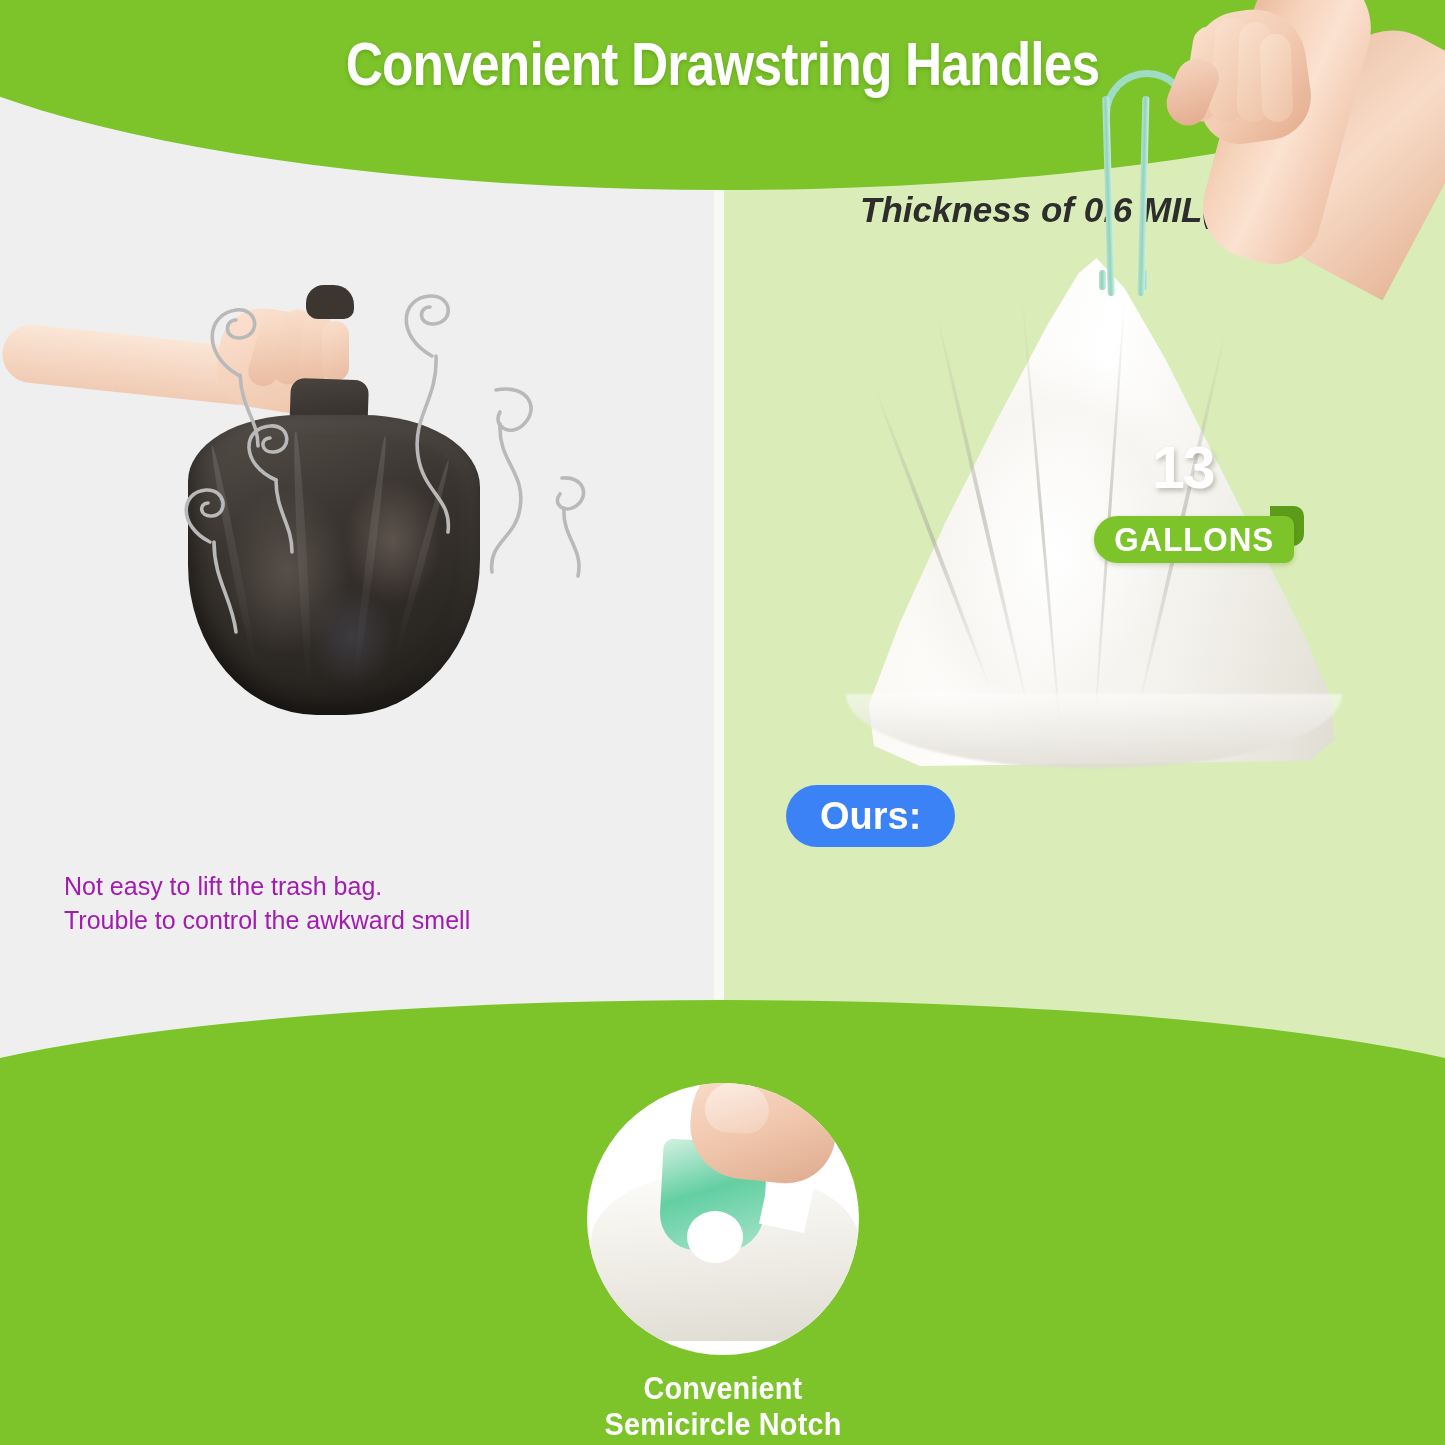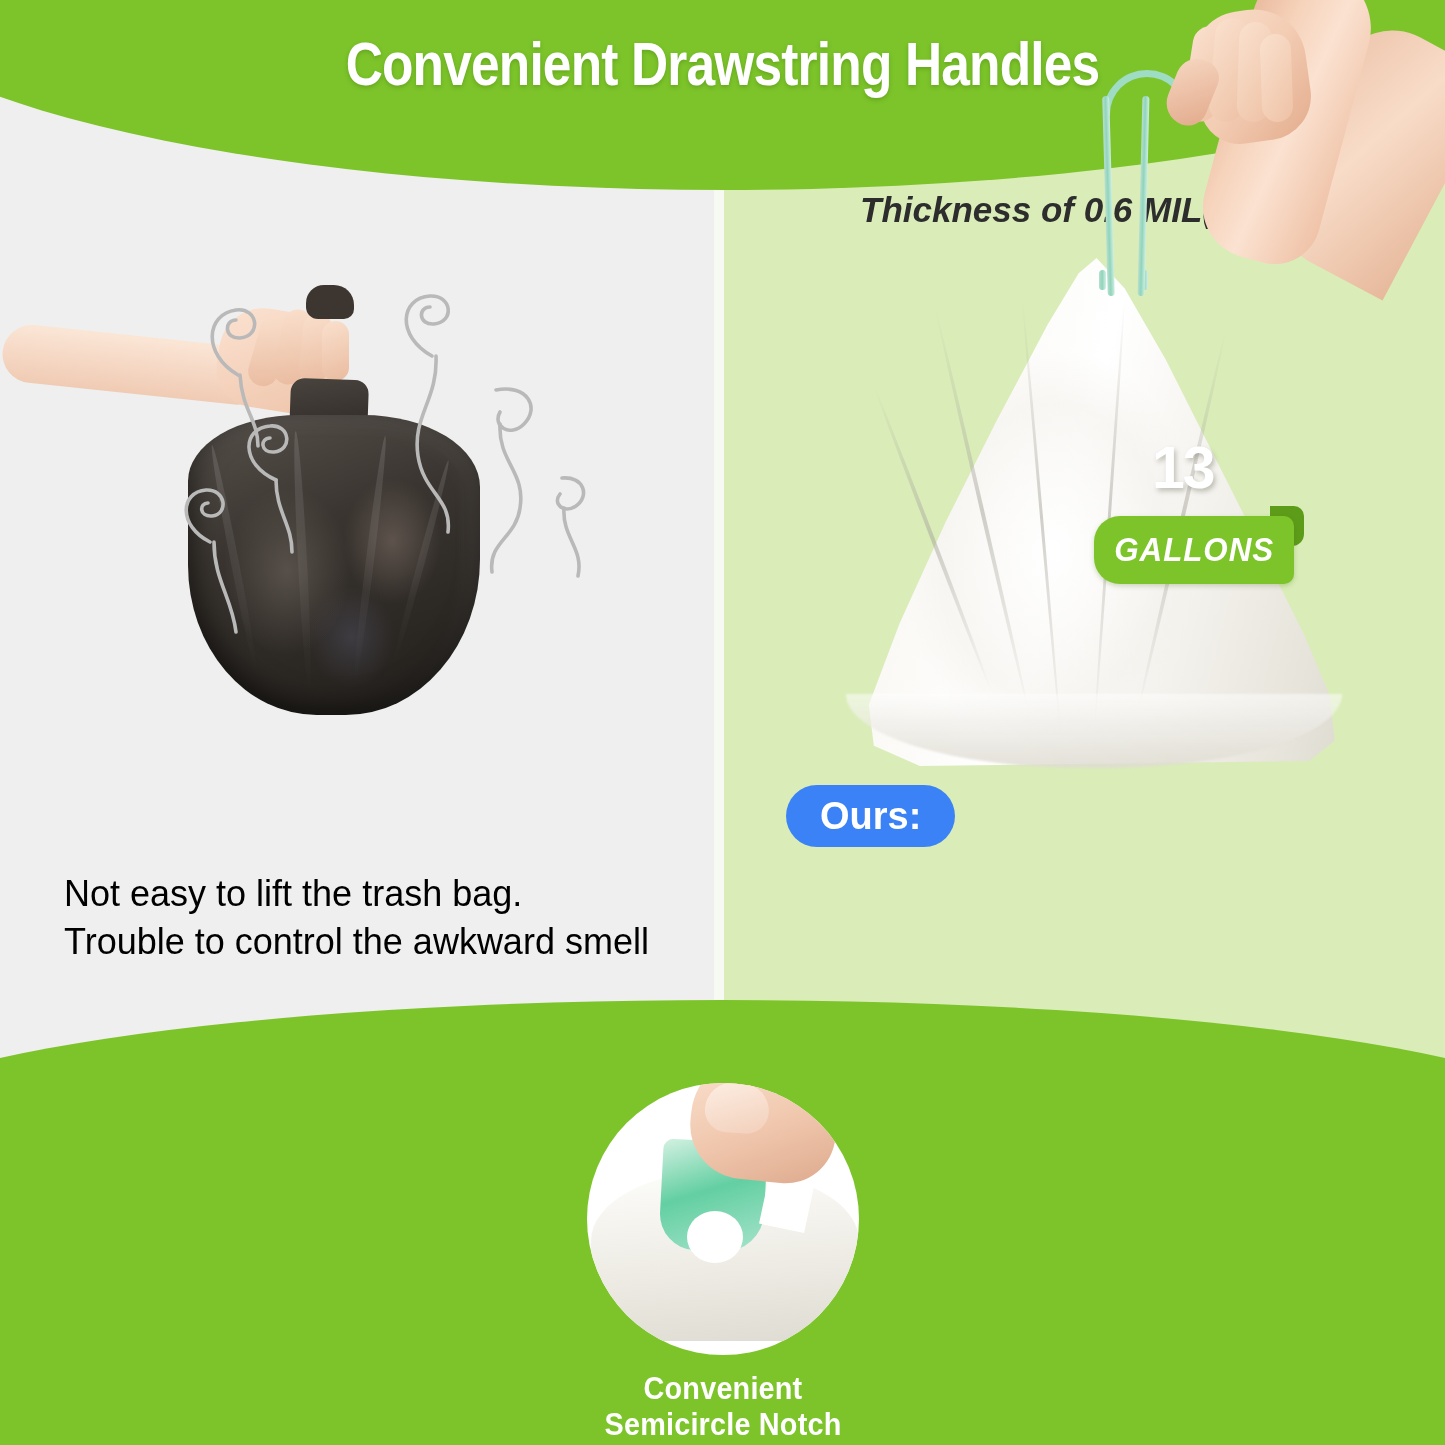--- a/index.html
+++ b/index.html
@@ -189,43 +189,42 @@
   .gal-num {
     position:absolute; left:1152px; top:434px; z-index:6;
     font-size:59px; font-weight:bold; color:#ffffff; letter-spacing:-2px;
     text-shadow:2px 3px 5px rgba(90,90,70,.35);
   }
   .ribbon-tail {
     position:absolute; left:1270px; top:506px; width:34px; height:40px; z-index:4;
     background:#5d9c19; border-radius:0 10px 12px 0;
   }
   .ribbon {
-    position:absolute; left:1094px; top:516px; width:200px; height:68px; z-index:5;
+    position:absolute; left:1094px; top:516px; width:200px; height:47px; z-index:5;
     background:#7cc42a; border-radius:26px 10px 10px 26px;
     display:flex; align-items:center; justify-content:center;
     box-shadow:0 2px 5px rgba(70,110,20,.25);
-    font-style:italic;
   }
   .ribbon span {
     font-size:33px; font-weight:bold; color:#ffffff; letter-spacing:1px;
     transform:scaleX(0.95);
   }
 
   
   .badge {
     position:absolute; height:62px; border-radius:31px;
     display:flex; align-items:center; z-index:4;
     padding:0 34px;
     font-size:38px; font-weight:bold; color:#ffffff;
   }
   .badge-others { left:66px; top:785px; background:#322f2c; }
   .badge-ours   { left:786px; top:785px; background:#3b82f6; }
 
   
-  .copy { position:absolute; z-index:4; font-size:36px; color:#000000; line-height:1.34; }
+  .copy { position:absolute; z-index:4; font-size:25px; color:#a21caf; line-height:1.34; }
   .copy-left  { left:64px; top:870px; }
   .copy-right { left:786px; top:870px; width:600px; }
 
   
   .band {
     position:absolute; left:-150px; top:1000px;
     width:1745px; height:600px; background:#7cc42a;
     border-radius:50% 50% 0 0 / 22% 22% 0 0;
     z-index:7;
   }

